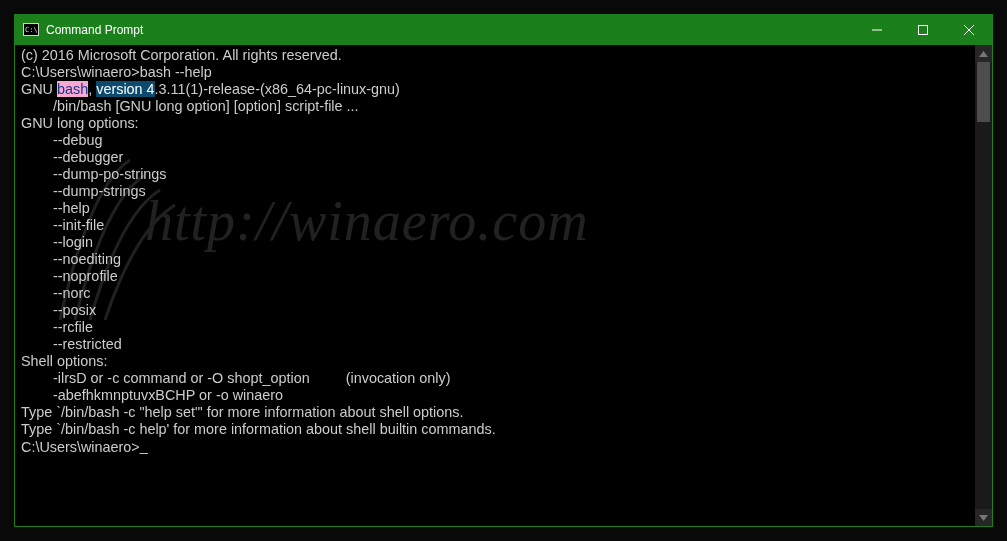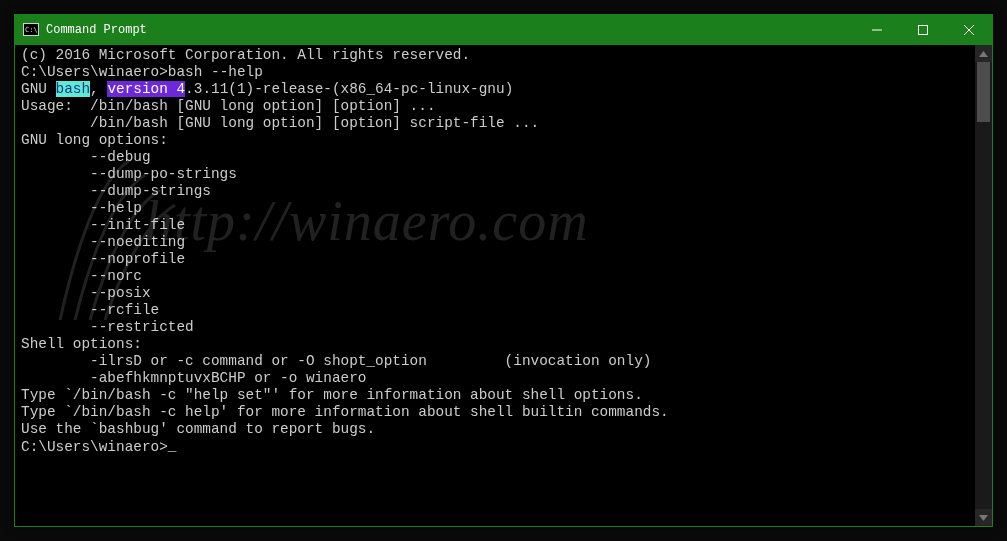--- a/index.html
+++ b/index.html
@@ -30,51 +30,51 @@
     align-items: center;
     color: #fff;
     font-size: 12px;
     user-select: none;
   }
   .titlebar .icon {
     width: 16px; height: 16px;
     margin: 0 7px 0 8px;
     display: flex; align-items: center; justify-content: center;
   }
-  .titlebar .title { flex: 0 0 auto; font-family: Liberation Mono, monospace; }
+  .titlebar .title { flex: 0 0 auto; }
   .titlebar .spacer { flex: 1 1 auto; }
   .winbtn {
     width: 46px; height: 30px;
     display: flex; align-items: center; justify-content: center;
     color: #fff;
   }
   .terminal-wrap {
     position: relative;
     flex: 1 1 auto;
     background: #000;
     overflow: hidden;
   }
   .terminal {
     position: absolute;
     left: 6px; right: 18px; top: 2px; bottom: 2px;
     overflow: hidden;
   }
   .line {
-    font-family: Liberation Mono, monospace;
+    font-family: Liberation Sans, sans-serif;
     font-size: 14.4px;
     line-height: 17px;
     color: #cccccc;
     white-space: pre;
   }
   .sel {
-    background: #5eead4;
+    background: #f9a8d4;
     color: #1a3a8a;
   }
   .sel2 {
-    background: #6d28d9;
+    background: #0c4a6e;
     color: #ffffff;
   }
   .scrollbar {
     position: absolute;
     right: 0; top: 0; bottom: 0;
     width: 17px;
     background: #1a1a1a;
   }
   .sb-btn {
     position: absolute;
@@ -141,40 +141,40 @@
         </svg>
     </div>
   </div>
 
   <div class="terminal-wrap">
     <div class="terminal">
       <div class="line">(c) 2016 Microsoft Corporation. All rights reserved.</div>
       <div class="line"></div>
       <div class="line"><span>C:\Users\winaero&gt;</span><span>bash --help</span></div>
       <div class="line"><span>GNU </span><span class="sel">bash</span><span>, </span><span class="sel2">version 4</span><span>.3.11(1)-release-(x86_64-pc-linux-gnu)</span></div>
-      <div class="line">Usage:  /bin/bash [GNU long option] [option] ...</div>
       <div class="line">        /bin/bash [GNU long option] [option] script-file ...</div>
       <div class="line">GNU long options:</div>
       <div class="line">        --debug</div>
+      <div class="line">        --debugger</div>
       <div class="line">        --dump-po-strings</div>
       <div class="line">        --dump-strings</div>
       <div class="line">        --help</div>
       <div class="line">        --init-file</div>
+      <div class="line">        --login</div>
       <div class="line">        --noediting</div>
       <div class="line">        --noprofile</div>
       <div class="line">        --norc</div>
       <div class="line">        --posix</div>
       <div class="line">        --rcfile</div>
       <div class="line">        --restricted</div>
       <div class="line">Shell options:</div>
       <div class="line">        -ilrsD or -c command or -O shopt_option         (invocation only)</div>
       <div class="line">        -abefhkmnptuvxBCHP or -o winaero</div>
       <div class="line">Type `/bin/bash -c "help set"' for more information about shell options.</div>
       <div class="line">Type `/bin/bash -c help' for more information about shell builtin commands.</div>
-      <div class="line">Use the `bashbug' command to report bugs.</div>
       <div class="line"></div>
       <div class="line"><span>C:\Users\winaero&gt;</span><span class="cursor">_</span></div>
     </div>
 
     <svg class="watermark" viewBox="0 0 620 190">
       <g class="wing">
         <path d="M 10 175 Q 40 40 80 15"></path>
         <path d="M 25 175 Q 55 55 95 30"></path>
         <path d="M 40 175 Q 70 70 110 45"></path>
         <path d="M 55 175 Q 85 85 125 60"></path>

